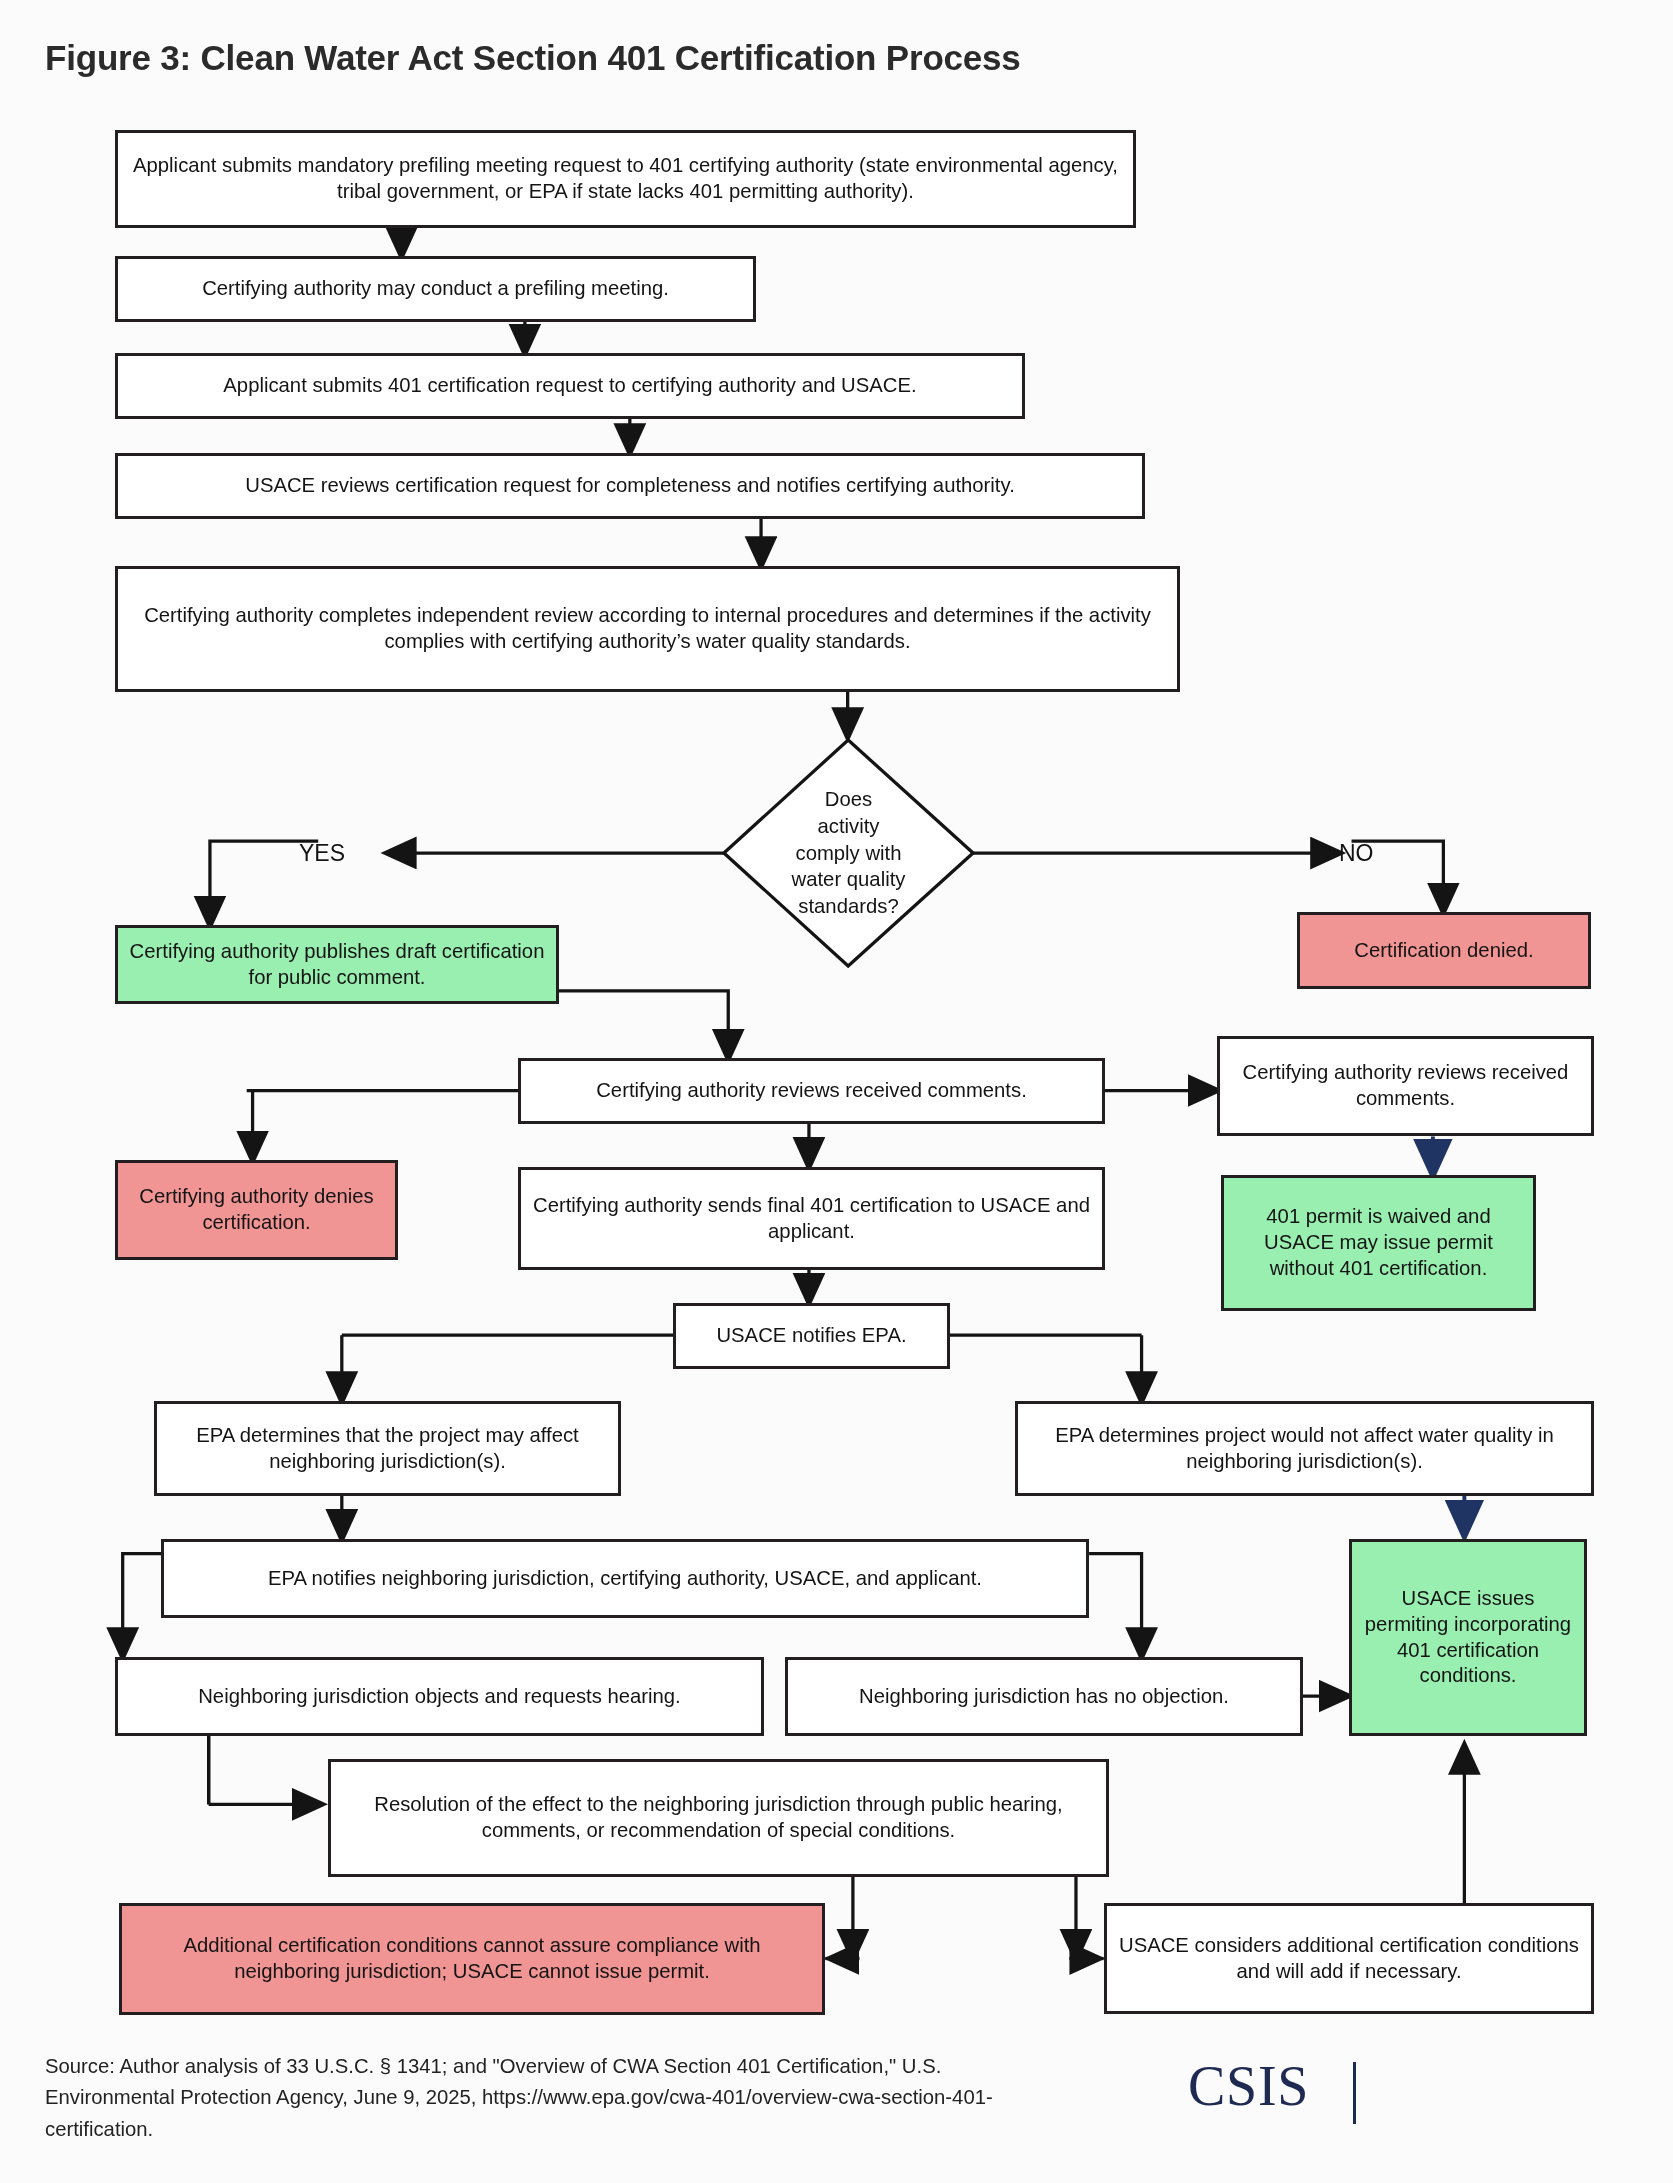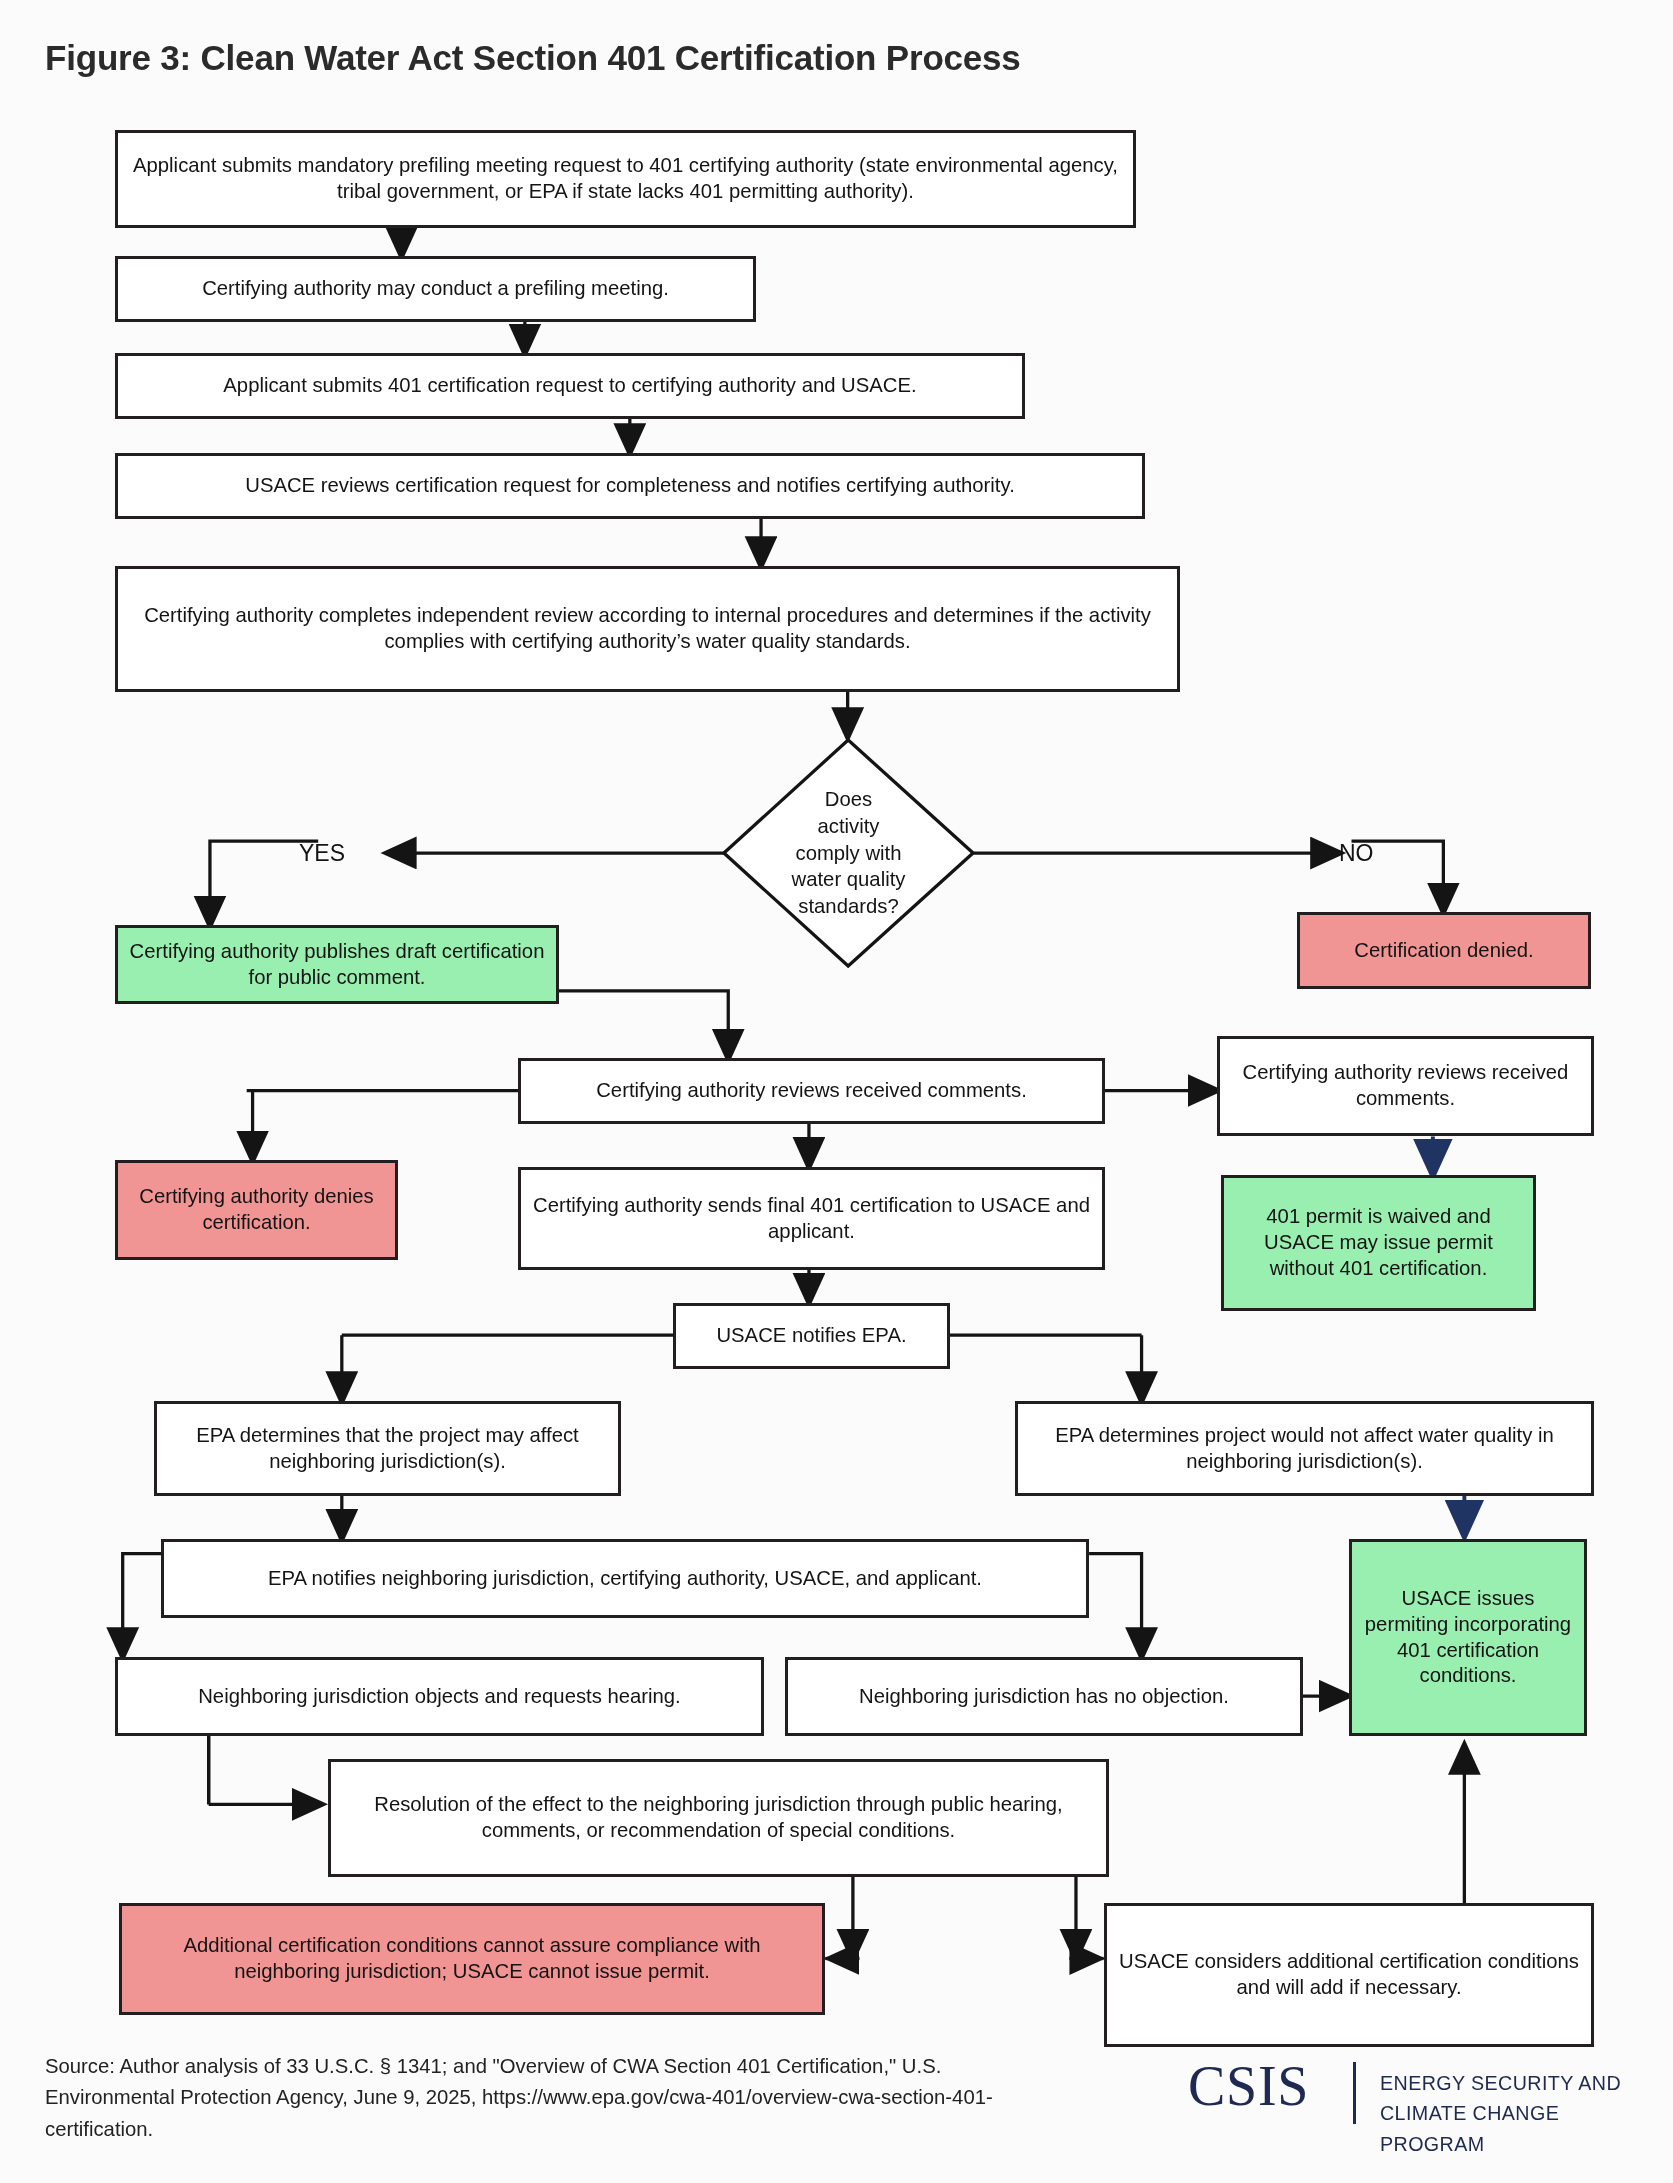--- a/index.html
+++ b/index.html
@@ -226,27 +226,23 @@
 </div>
 
 <div class="nodeBox" style="left:328px;top:1759px;width:781px;height:118px;">
   <div class="nodeLabel">Resolution of the effect to the neighboring jurisdiction through public hearing, comments, or recommendation of special conditions.</div>
 </div>
 
 <div class="nodeBox red" style="left:119px;top:1903px;width:706px;height:112px;">
   <div class="nodeLabel">Additional certification conditions cannot assure compliance with neighboring jurisdiction; USACE cannot issue permit.</div>
 </div>
 
-<div class="nodeBox" style="left:1104px;top:1903px;width:490px;height:144px;">
+<div class="nodeBox" style="left:1104px;top:1903px;width:490px;height:111px;">
   <div class="nodeLabel">USACE considers additional certification conditions and will add if necessary.</div>
 </div>
 
 <div id="source-note">Source: Author analysis of 33 U.S.C. § 1341; and "Overview of CWA Section 401 Certification," U.S. Environmental Protection Agency, June 9, 2025, https://www.epa.gov/cwa-401/overview-cwa-section-401-certification.</div>
 
 <div id="csis-logo">
   <div id="csis-word">CSIS</div>
   <div id="csis-rule"></div>
-  <div id="csis-sub">
-    <div>ENERGY SECURITY AND</div>
-    <div>CLIMATE CHANGE PROGRAM</div>
-  </div>
 </div>
 
 
 </body></html>

